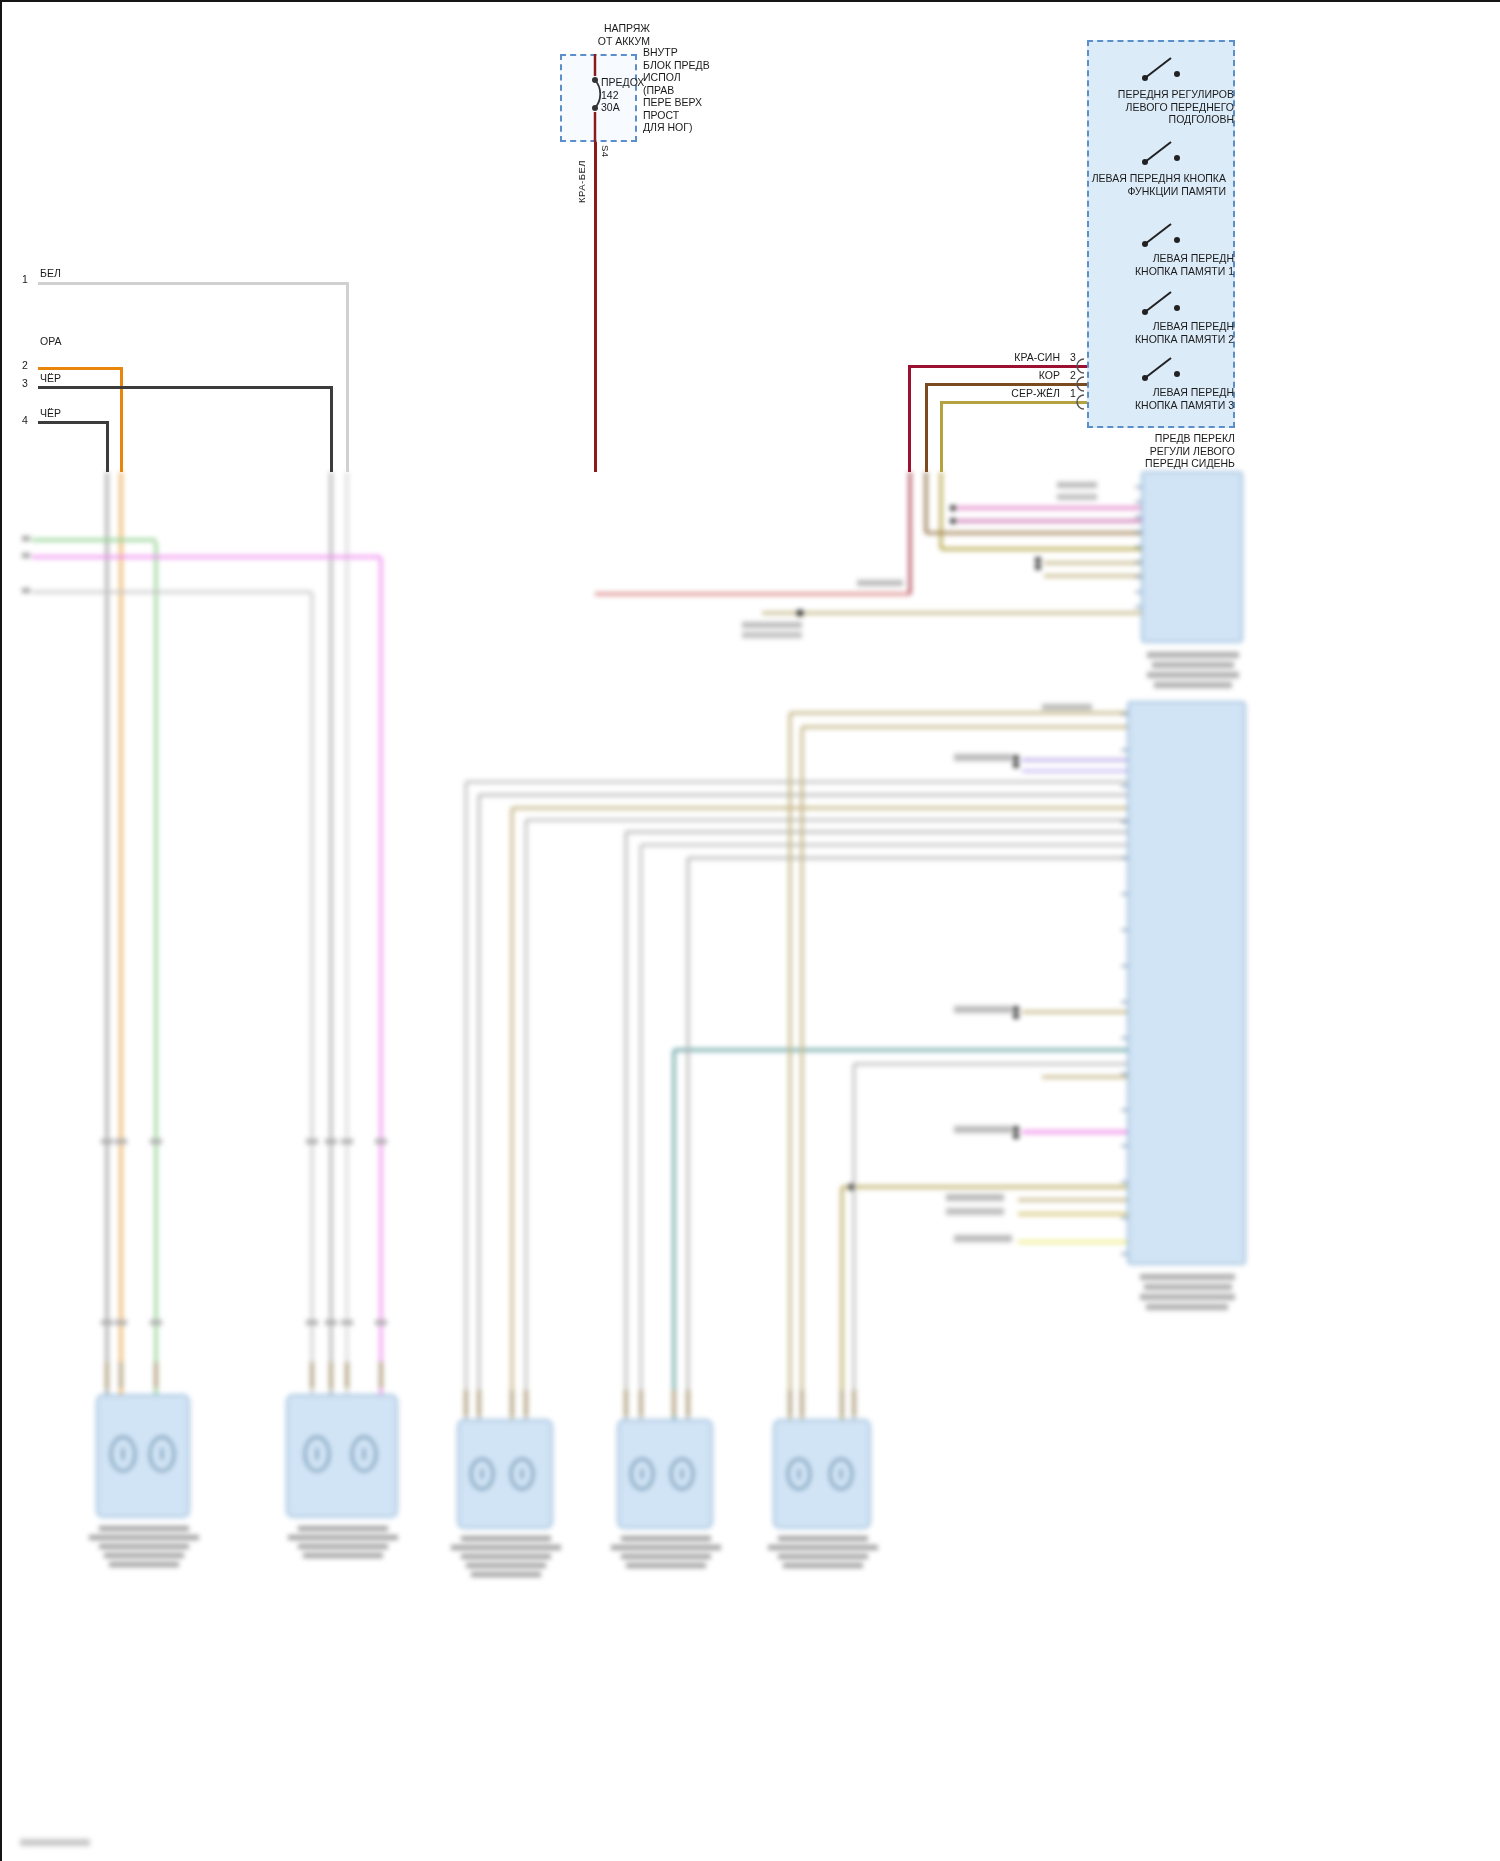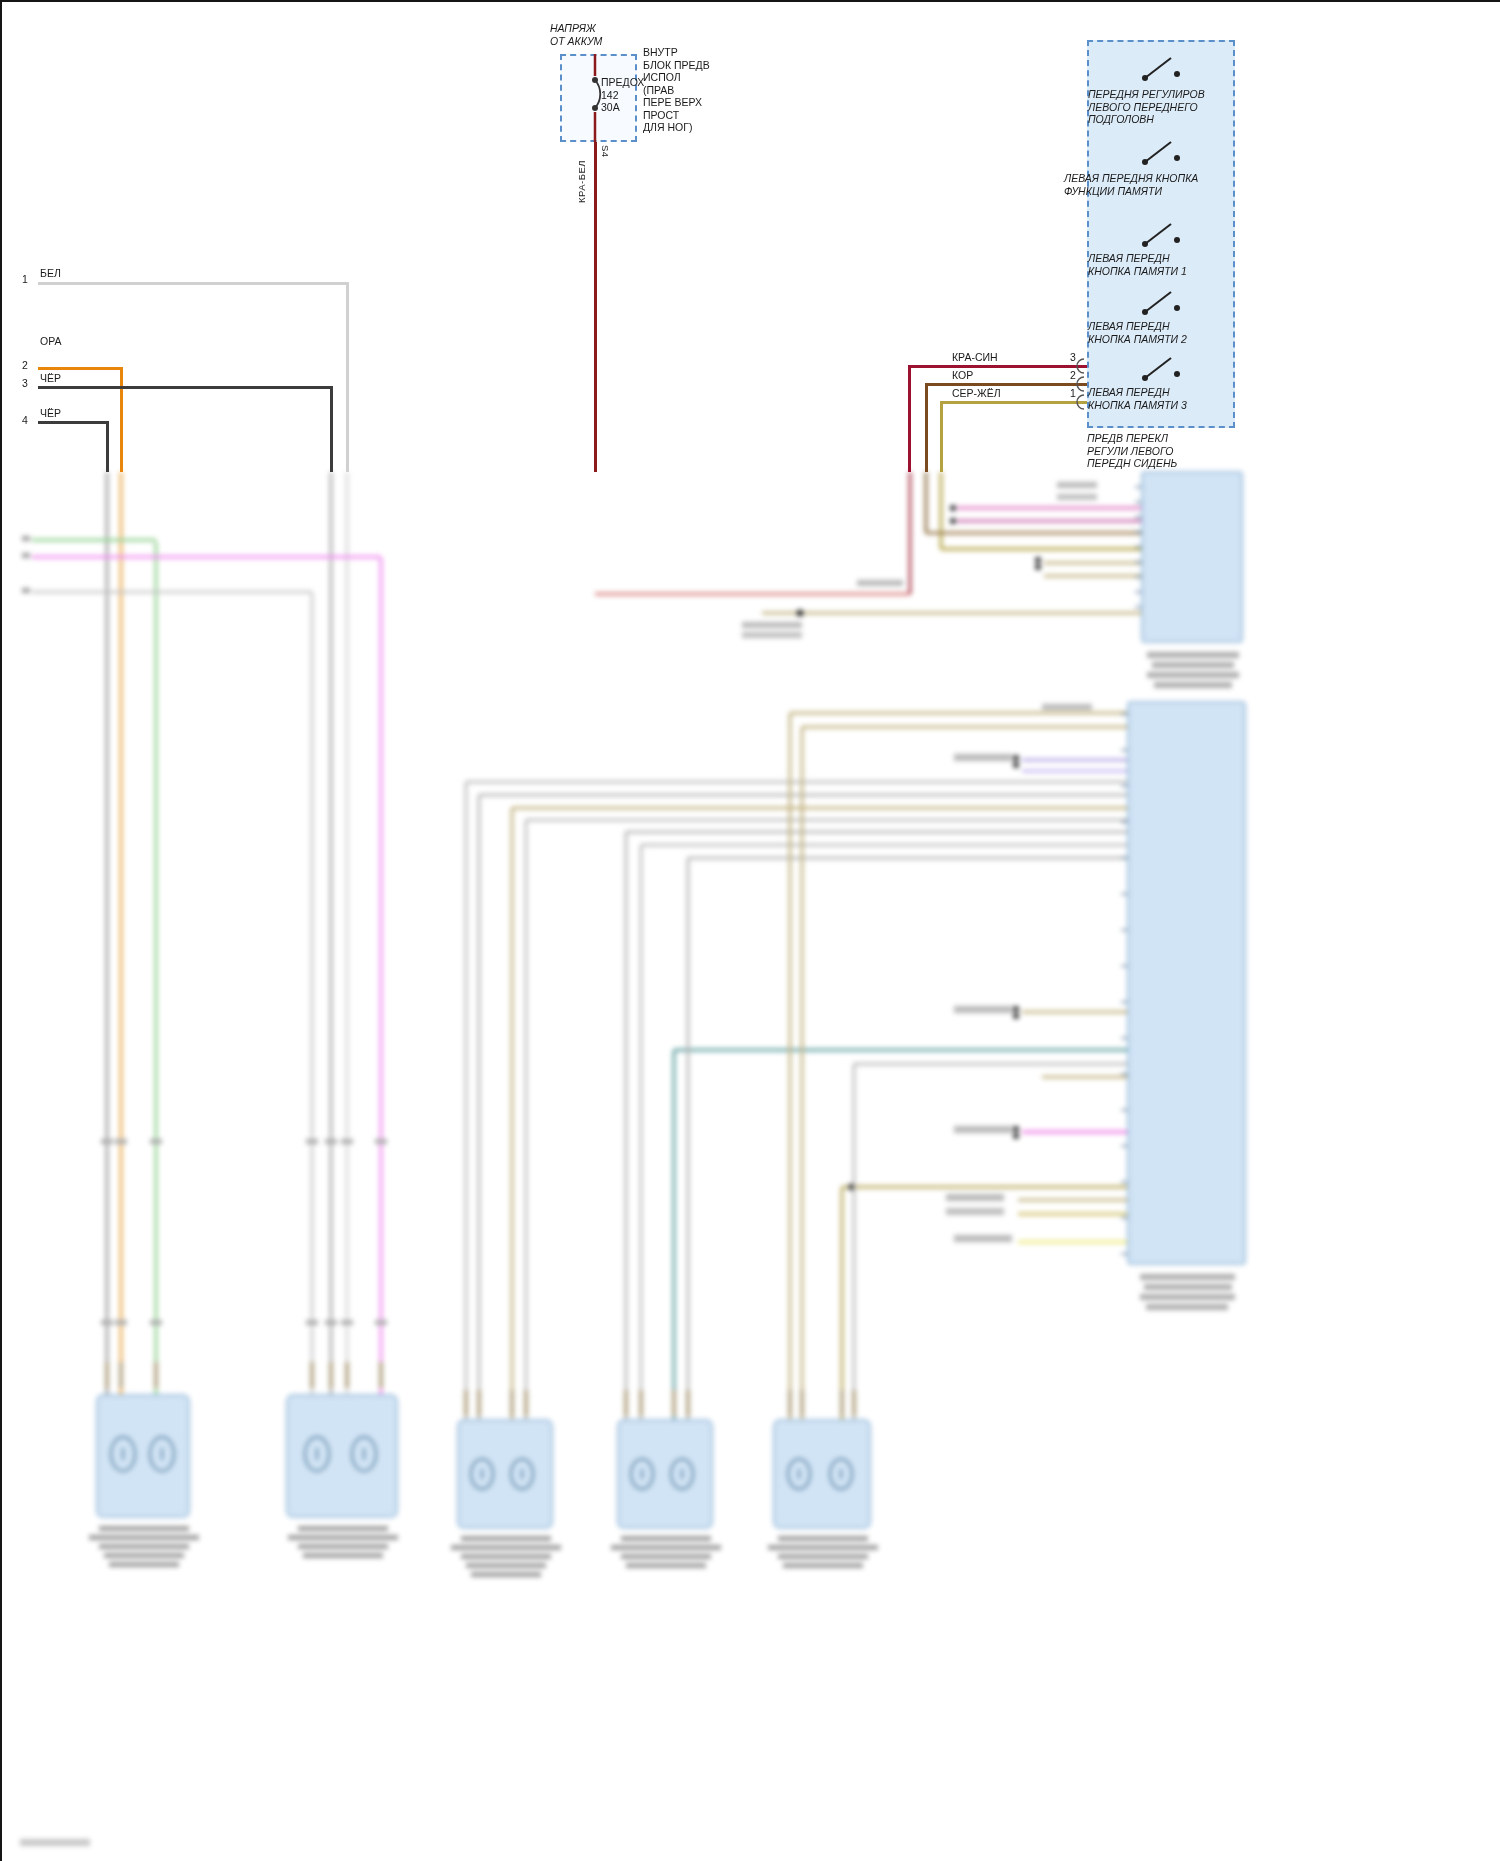--- a/index.html
+++ b/index.html
@@ -1,21 +1,21 @@
 <!DOCTYPE html>
 <html><head>
 <meta charset="utf-8">
 <style>
   html,body{margin:0;padding:0;background:#e8e8e8;}
   .page{position:relative;width:1500px;height:1861px;background:#ffffff;border:2px solid #151515;
         font-family:"Liberation Sans",sans-serif;color:#1a1a1a;overflow:hidden;margin:0 auto;}
   .abs{position:absolute;}
   .lbl{position:absolute;font-size:10.5px;line-height:12.5px;white-space:pre-line;color:#1a1a1a;}
-  .c{text-align:left;font-style:italic;}
-  .r{}
+  .c{text-align:right;}
+  .r{text-align:right;}
   .hwire{position:absolute;height:2.5px;}
   .vwire{position:absolute;width:2.5px;}
   .vtext{position:absolute;writing-mode:vertical-rl;font-size:9.5px;color:#1a1a1a;letter-spacing:.5px;}
   .flip{transform:rotate(180deg);}
   .dashbox{position:absolute;border:2px dashed #5b8fc9;background:#f7fbff;box-sizing:border-box;}
   .fillbox{background:#dcebf8;}
   .blur-layer{position:absolute;left:0;top:0;filter:blur(2.6px);opacity:.95;}
 </style>
 </head>
 <body>

